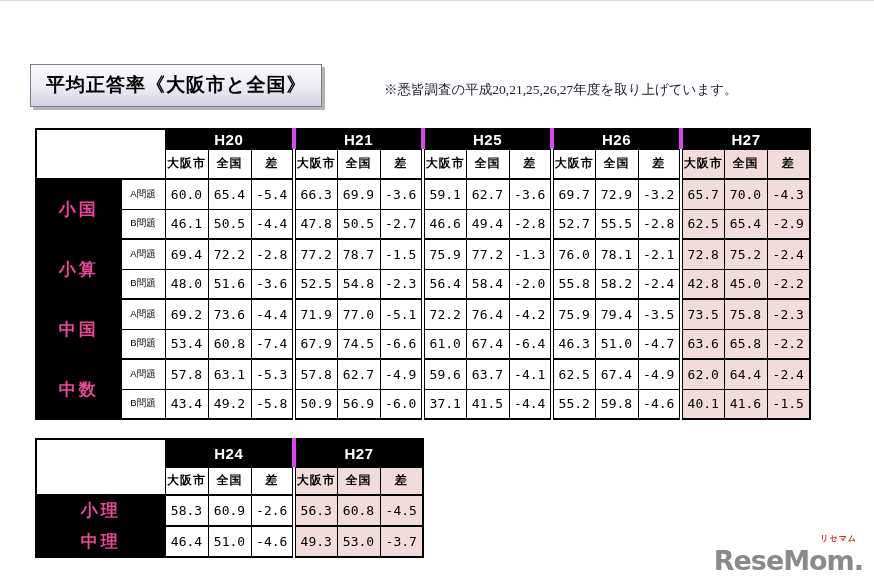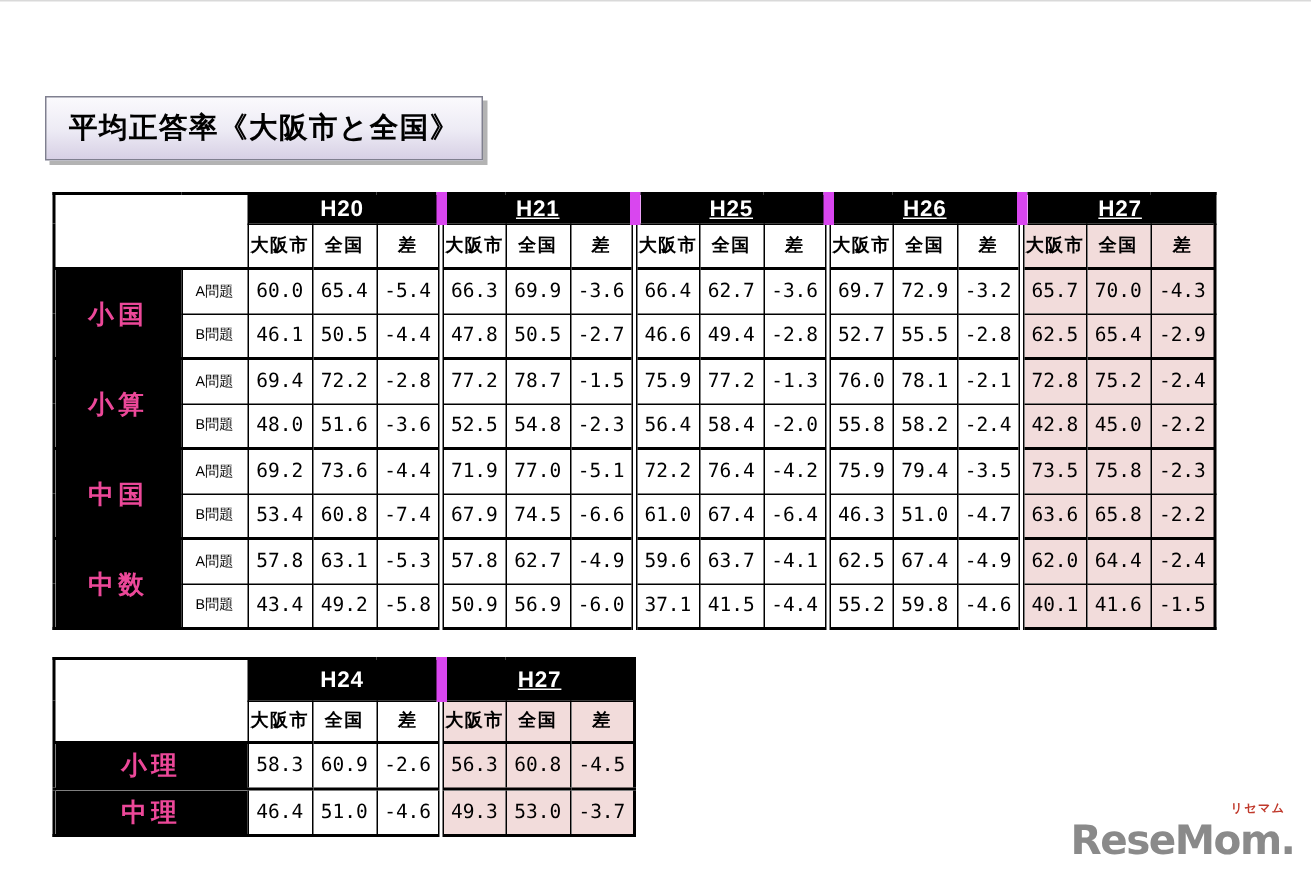--- a/index.html
+++ b/index.html
@@ -49,21 +49,21 @@
     font-size: 13px; color:#000; letter-spacing: 0;
   }
   #table1 tbody tr { height: 30px; }
   #table2 tbody tr { height: 31px; }
 
   
   .hl { background: #f2dcdb !important; }
 
   
   .group-start { border-left: 4px double #000; }
-  th.year-cell.group-start { border-left: 7px solid #d946ef; text-decoration: underline; }
+  th.year-cell.group-start { border-left: 4px solid #d946ef; }
 
   
   tr.block-start > td { border-top: 2px solid #000; }
 
   .logo { position:absolute; right:11px; bottom:7px; width: 120px; height: 40px; }
   .logo-text {
     position:absolute; right:0; bottom:0;
     font-size: 27px; font-weight: bold; color:#8a8a8a; letter-spacing: -1px;
     font-family: "DejaVu Sans", "Liberation Sans", sans-serif;
   }
@@ -73,20 +73,21 @@
   }
 </style>
 </head>
 <body>
 
 <div class="top-line"></div>
 
 <div class="title-box">平均正答率《大阪市と全国》</div>
 
 <div class="notes">
+  <div>※悉皆調査の平成20,21,25,26,27年度を取り上げています。</div>
 </div>
 
 <table id="table1">
     <colgroup>
       <col style="width: 85px;">
       <col style="width: 44px;">
       <col style="width: 43px;">
       <col style="width: 43px;">
       <col style="width: 43px;">
       <col style="width: 43px;">
@@ -132,21 +133,21 @@
     <tbody>
       <tr class="block-start">
         <td class="subject-cell" rowspan="2">小国</td>
         <td class="problem-cell">A問題</td>
         <td class="value-cell">60.0</td>
         <td class="value-cell">65.4</td>
         <td class="value-cell">-5.4</td>
         <td class="value-cell group-start">66.3</td>
         <td class="value-cell">69.9</td>
         <td class="value-cell">-3.6</td>
-        <td class="value-cell group-start">66.4</td>
+        <td class="value-cell group-start">59.1</td>
         <td class="value-cell">62.7</td>
         <td class="value-cell">-3.6</td>
         <td class="value-cell group-start">69.7</td>
         <td class="value-cell">72.9</td>
         <td class="value-cell">-3.2</td>
         <td class="value-cell hl group-start">65.7</td>
         <td class="value-cell hl">70.0</td>
         <td class="value-cell hl">-4.3</td>
       </tr>
       <tr>

